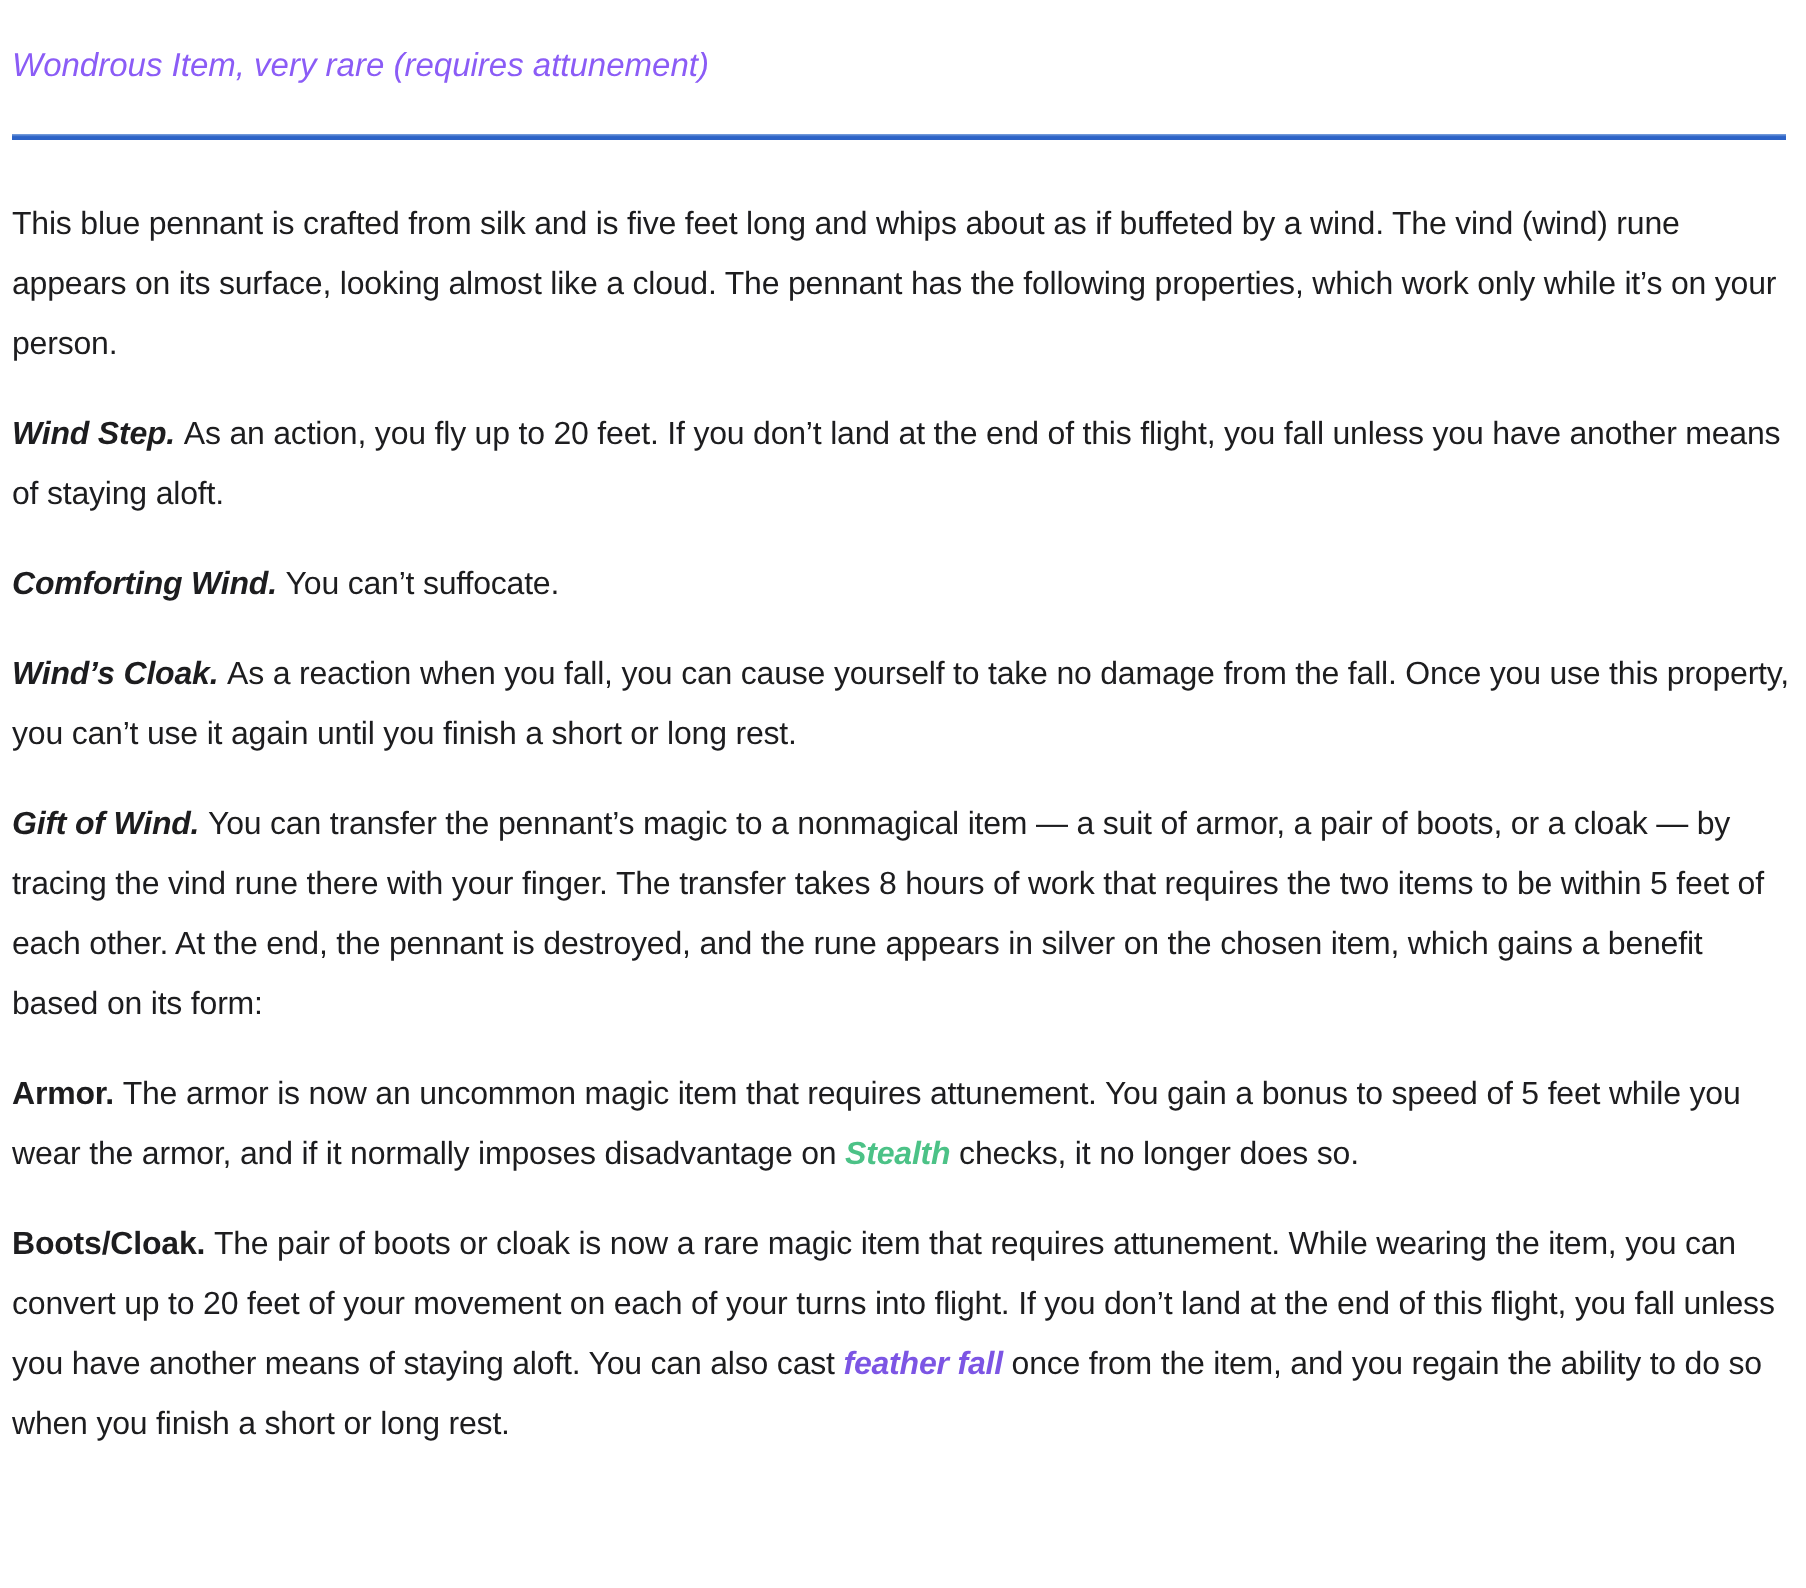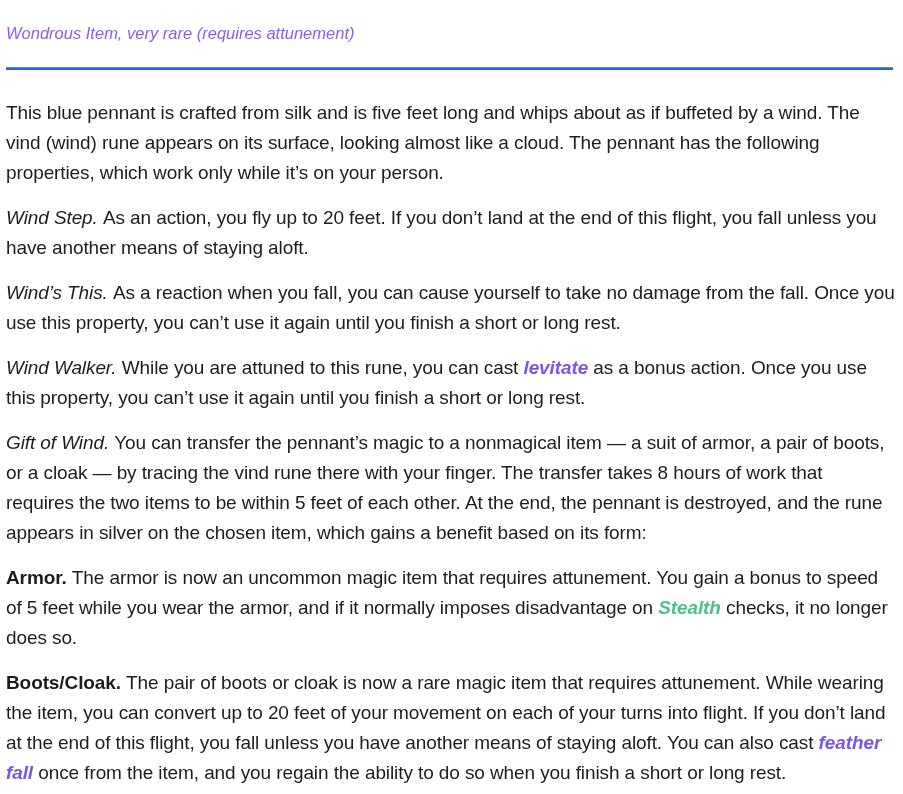--- a/index.html
+++ b/index.html
@@ -28,35 +28,35 @@
   .divider {
     border: none;
     height: 3px;
     margin: 19px 2px 0 0;
     background: linear-gradient(#7fa4dd 0%, #2c63c7 45%, #2c63c7 100%);
   }
   .description {
     margin-top: 8px;
   }
   .para {
-    font-size: 19px;
+    font-size: 16px;
     line-height: 30px;
     margin: 0;
     padding-top: 15px;
     letter-spacing: -0.1px;
   }
   .para:first-child {
     padding-top: 20px;
   }
   .seg.normal {
     font-style: normal;
     font-weight: normal;
   }
   .seg.lead-italic {
-    font-weight: normal;
+    font-weight: bold;
     font-style: italic;
   }
   .seg.lead-bold {
     font-weight: bold;
   }
   a.seg {
     text-decoration: none;
     cursor: pointer;
     font-style: italic;
   }
@@ -70,19 +70,19 @@
 </style>
 </head>
 <body>
 
 <div class="page">
   <p class="subtitle">Wondrous Item, very rare (requires attunement)</p>
   <hr class="divider">
   <div class="description">
       <p class="para"><span class="seg normal">This blue pennant is crafted from silk and is five feet long and whips about as if buffeted by a wind. The vind (wind) rune appears on its surface, looking almost like a cloud. The pennant has the following properties, which work only while it’s on your person.</span></p>
       <p class="para"><span class="seg lead-italic">Wind Step. </span><span class="seg normal">As an action, you fly up to 20 feet. If you don’t land at the end of this flight, you fall unless you have another means of staying aloft.</span></p>
-      <p class="para"><span class="seg lead-italic">Wind’s This. </span><span class="seg normal">As a reaction when you fall, you can cause yourself to take no damage from the fall. Once you use this property, you can’t use it again until you finish a short or long rest.</span></p>
-      <p class="para"><span class="seg lead-italic">Wind Walker. </span><span class="seg normal">While you are attuned to this rune, you can cast </span><a class="seg spell-link" style="color: rgb(124, 85, 228);">levitate</a><span class="seg normal"> as a bonus action. Once you use this property, you can’t use it again until you finish a short or long rest.</span></p>
+      <p class="para"><span class="seg lead-italic">Comforting Wind. </span><span class="seg normal">You can’t suffocate.</span></p>
+      <p class="para"><span class="seg lead-italic">Wind’s Cloak. </span><span class="seg normal">As a reaction when you fall, you can cause yourself to take no damage from the fall. Once you use this property, you can’t use it again until you finish a short or long rest.</span></p>
       <p class="para"><span class="seg lead-italic">Gift of Wind. </span><span class="seg normal">You can transfer the pennant’s magic to a nonmagical item — a suit of armor, a pair of boots, or a cloak — by tracing the vind rune there with your finger. The transfer takes 8 hours of work that requires the two items to be within 5 feet of each other. At the end, the pennant is destroyed, and the rune appears in silver on the chosen item, which gains a benefit based on its form:</span></p>
       <p class="para"><span class="seg lead-bold">Armor. </span><span class="seg normal">The armor is now an uncommon magic item that requires attunement. You gain a bonus to speed of 5 feet while you wear the armor, and if it normally imposes disadvantage on </span><a class="seg skill-link" style="color: rgb(76, 194, 135);">Stealth</a><span class="seg normal"> checks, it no longer does so.</span></p>
       <p class="para"><span class="seg lead-bold">Boots/Cloak. </span><span class="seg normal">The pair of boots or cloak is now a rare magic item that requires attunement. While wearing the item, you can convert up to 20 feet of your movement on each of your turns into flight. If you don’t land at the end of this flight, you fall unless you have another means of staying aloft. You can also cast </span><a class="seg spell-link" style="color: rgb(124, 85, 228);">feather fall</a><span class="seg normal"> once from the item, and you regain the ability to do so when you finish a short or long rest.</span></p>
     </div>
 </div>
 
 </body></html>

